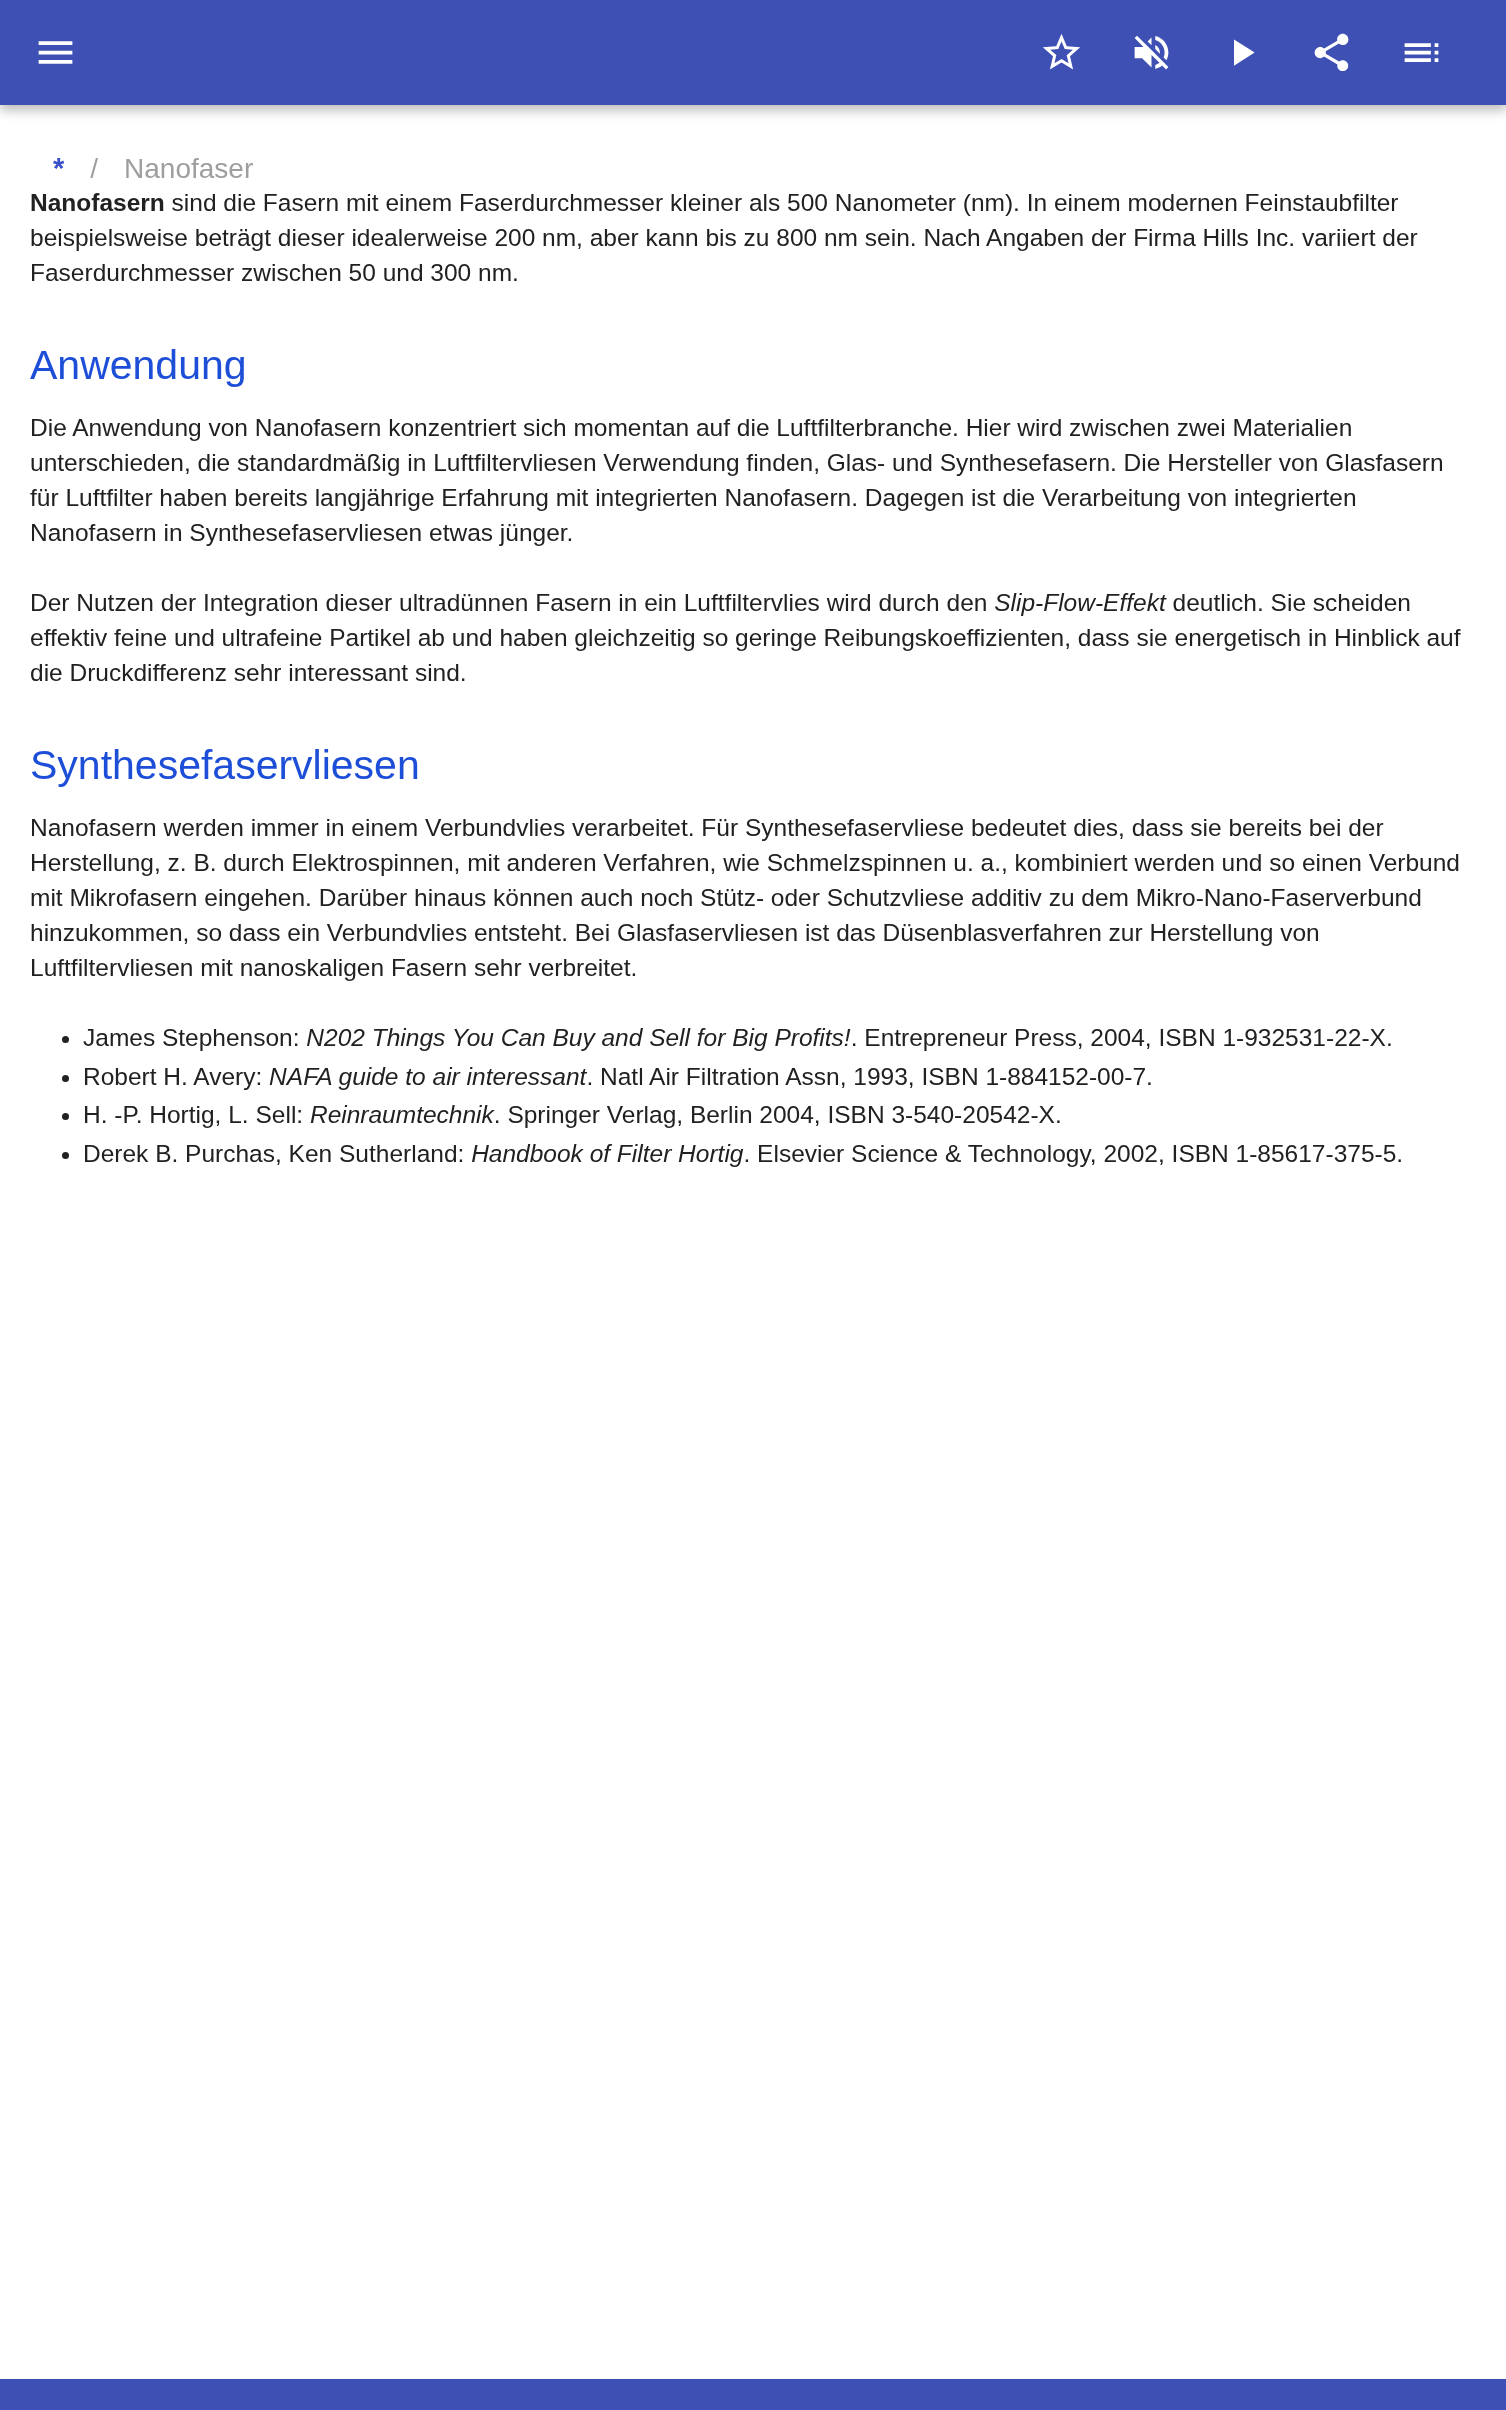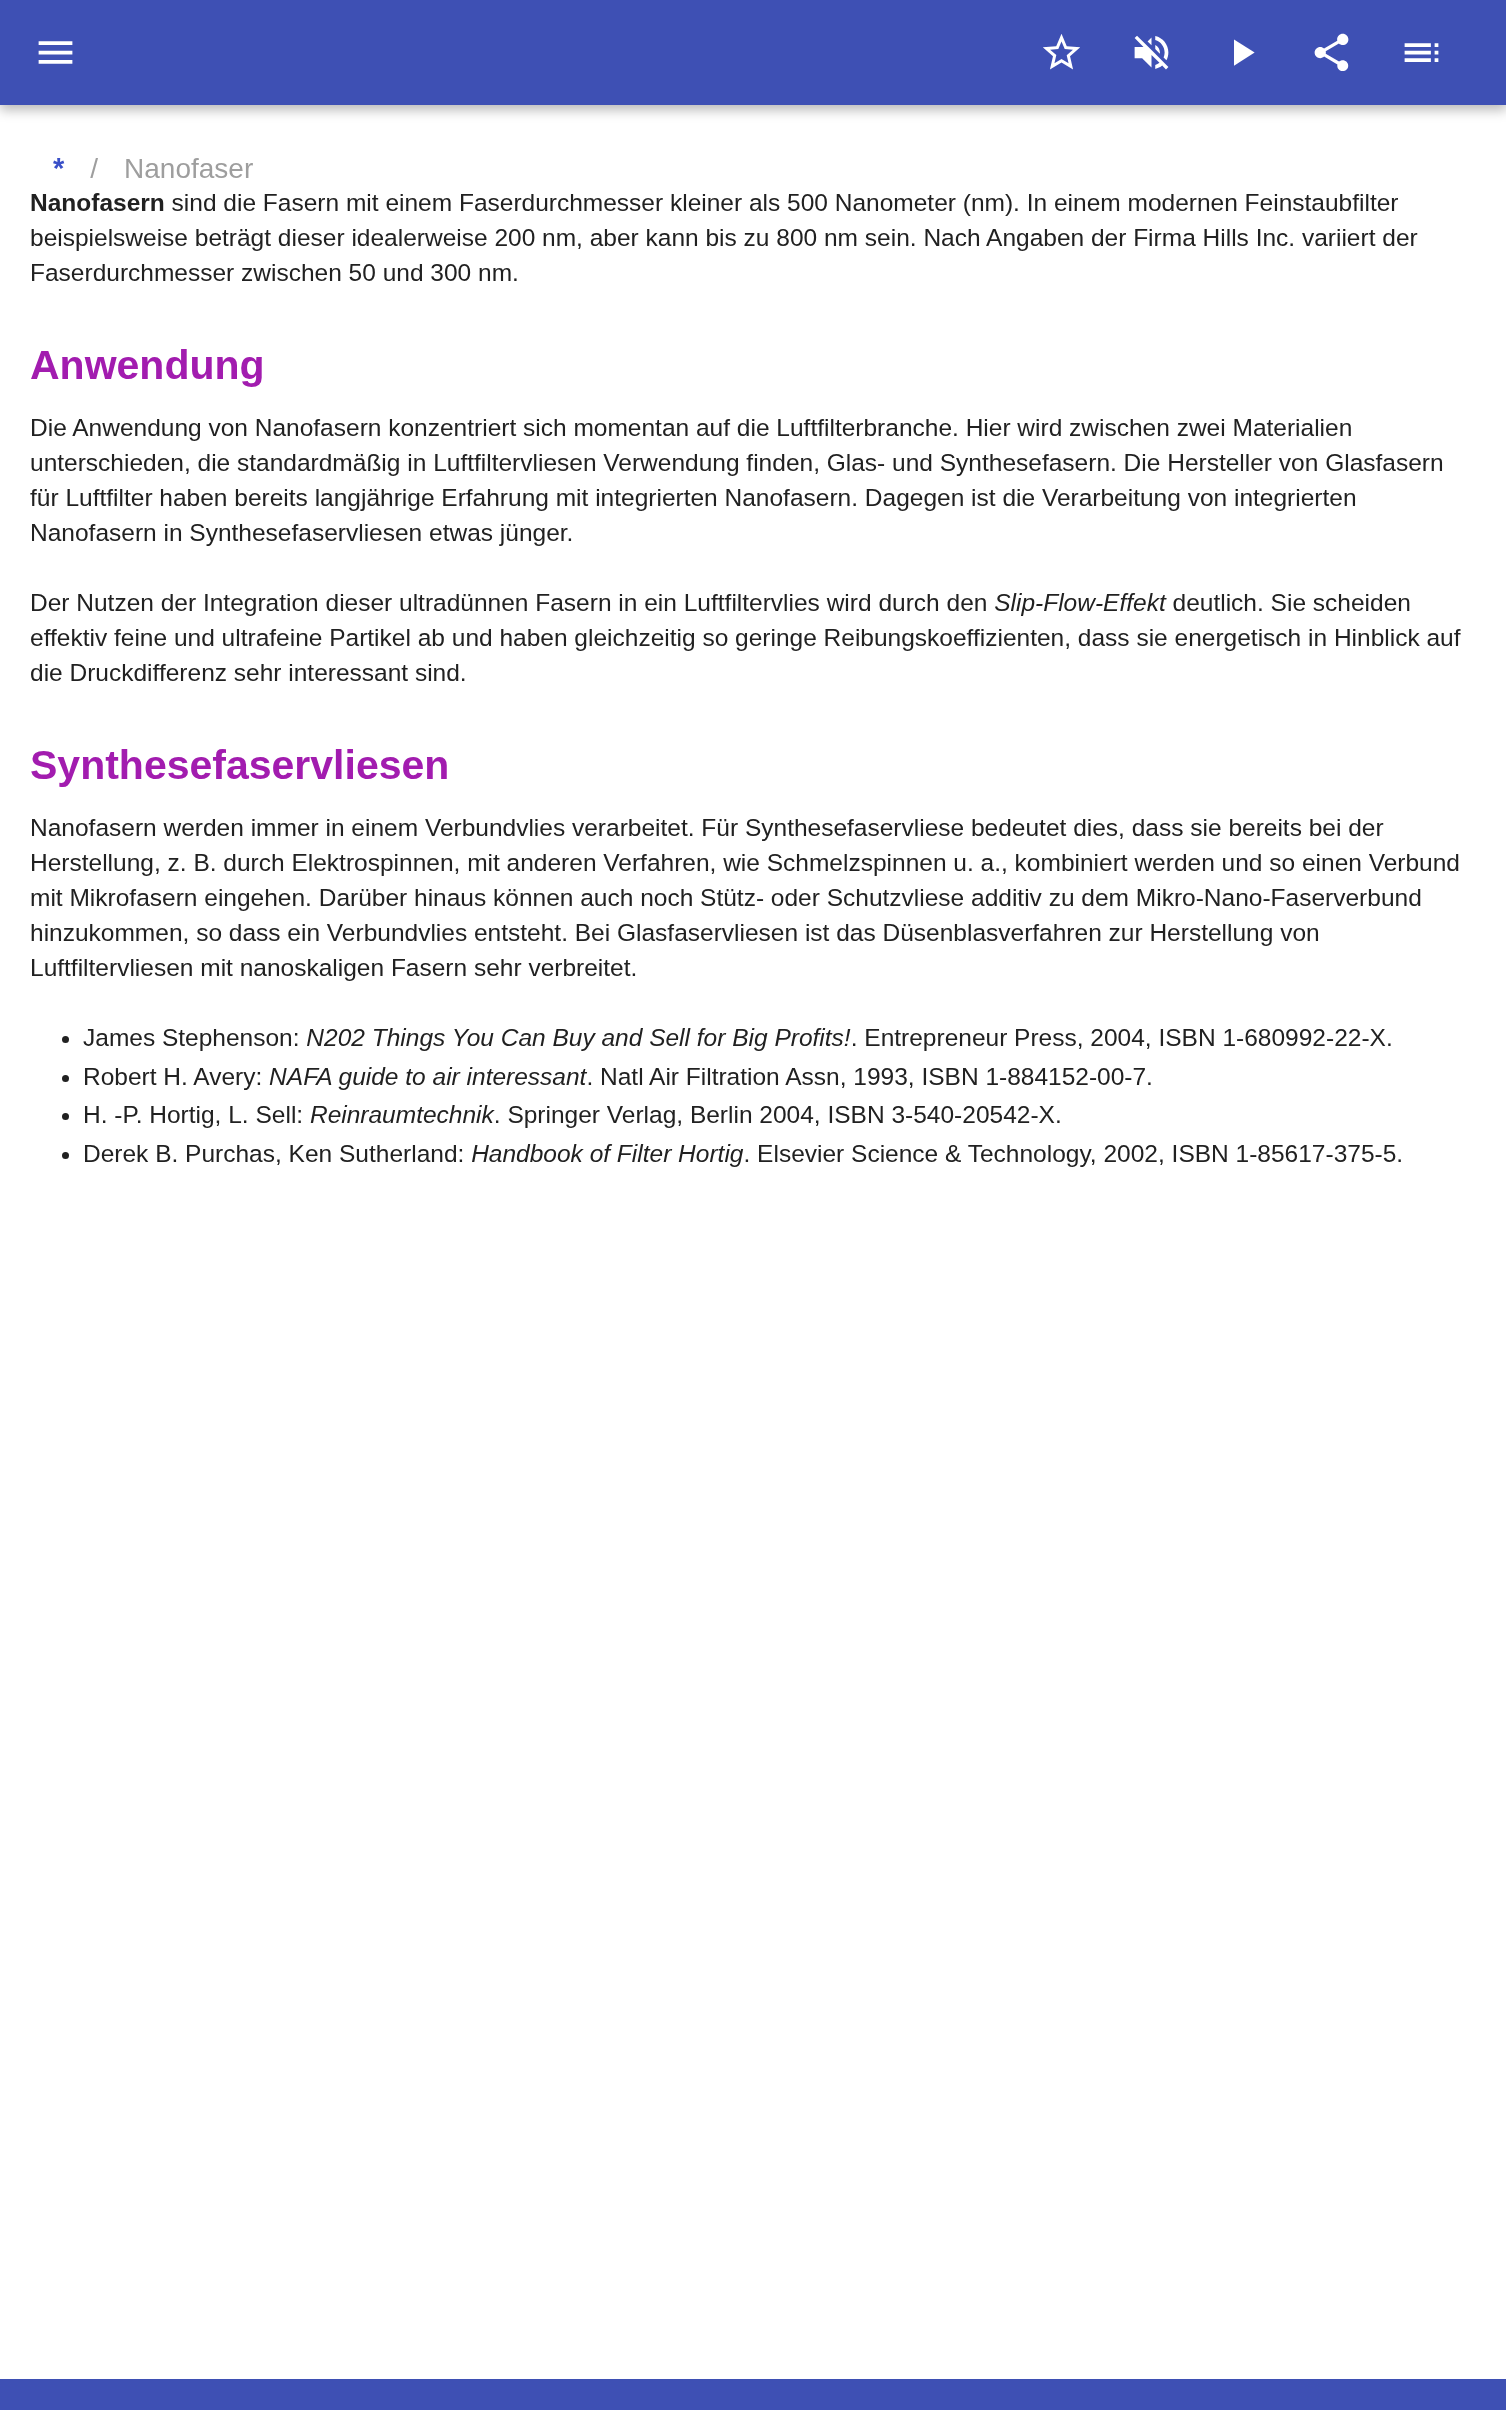--- a/index.html
+++ b/index.html
@@ -24,22 +24,22 @@
   .breadcrumb{
     margin:47px 30px 0 53px;font-size:28px;color:#9e9e9e;
     display:flex;align-items:baseline;gap:26px;
   }
   .breadcrumb-home{color:#3a50c8;font-weight:bold;text-decoration:none;font-size:29px;cursor:pointer;}
   
   .content{padding:0 30px;font-size:24.5px;line-height:35px;color:#212121;}
   .content p{margin:0 0 35px 0;}
   .intro{margin-top:36px;}
   h2{
-    font-size:41px;line-height:1.12;margin:53px 0 21px 0;color:#a21caf;
-    font-weight:700;
+    font-size:41px;line-height:1.12;margin:53px 0 21px 0;color:#1d4ed8;
+    font-weight:400;
   }
   ul.lit-list{margin:26px 0 0 0;padding:0 0 0 53px;list-style:disc;}
   ul.lit-list li{margin:0 0 3.8px 0;}
   .footer-note{margin-top:40px;}
   .content a{color:#3c50c0;text-decoration:underline;cursor:pointer;}
   
   .bottom-bar{position:absolute;left:0;right:0;bottom:0;height:32px;background:#3e50b4;}
 </style>
 </head>
 <body>
@@ -103,21 +103,21 @@
   <p class="intro"><b>Nanofasern</b><span> sind die Fasern mit einem Faserdurchmesser kleiner als 500 Nanometer (nm). In einem modernen Feinstaubfilter beispielsweise beträgt dieser idealerweise 200 nm, aber kann bis zu 800 nm sein. Nach Angaben der Firma Hills Inc. variiert der Faserdurchmesser zwischen 50 und 300 nm.</span></p>
 
   <h2>Anwendung</h2>
   <p>Die Anwendung von Nanofasern konzentriert sich momentan auf die Luftfilterbranche. Hier wird zwischen zwei Materialien unterschieden, die standardmäßig in Luftfiltervliesen Verwendung finden, Glas- und Synthesefasern. Die Hersteller von Glasfasern für Luftfilter haben bereits langjährige Erfahrung mit integrierten Nanofasern. Dagegen ist die Verarbeitung von integrierten Nanofasern in Synthesefaservliesen etwas jünger.</p>
   <p><span>Der Nutzen der Integration dieser ultradünnen Fasern in ein Luftfiltervlies wird durch den </span><i>Slip-Flow-Effekt</i><span> deutlich. Sie scheiden effektiv feine und ultrafeine Partikel ab und haben gleichzeitig so geringe Reibungskoeffizienten, dass sie energetisch in Hinblick auf die Druckdifferenz sehr interessant sind.</span></p>
 
   <h2>Synthesefaservliesen</h2>
   <p>Nanofasern werden immer in einem Verbundvlies verarbeitet. Für Synthesefaservliese bedeutet dies, dass sie bereits bei der Herstellung, z. B. durch Elektrospinnen, mit anderen Verfahren, wie Schmelzspinnen u. a., kombiniert werden und so einen Verbund mit Mikrofasern eingehen. Darüber hinaus können auch noch Stütz- oder Schutzvliese additiv zu dem Mikro-Nano-Faserverbund hinzukommen, so dass ein Verbundvlies entsteht. Bei Glasfaservliesen ist das Düsenblasverfahren zur Herstellung von Luftfiltervliesen mit nanoskaligen Fasern sehr verbreitet.</p>
 
   <ul class="lit-list">
-    <li><span>James Stephenson: </span><i>N202 Things You Can Buy and Sell for Big Profits!</i><span>. Entrepreneur Press, 2004, ISBN 1-680992-22-X.</span></li>
+    <li><span>James Stephenson: </span><i>N202 Things You Can Buy and Sell for Big Profits!</i><span>. Entrepreneur Press, 2004, ISBN 1-932531-22-X.</span></li>
     <li><span>Robert H. Avery: </span><i>NAFA guide to air interessant</i><span>. Natl Air Filtration Assn, 1993, ISBN 1-884152-00-7.</span></li>
     <li><span>H. -P. Hortig, L. Sell: </span><i>Reinraumtechnik</i><span>. Springer Verlag, Berlin 2004, ISBN 3-540-20542-X.</span></li>
     <li><span>Derek B. Purchas, Ken Sutherland: </span><i>Handbook of Filter Hortig</i><span>. Elsevier Science &amp; Technology, 2002, ISBN 1-85617-375-5.</span></li>
   </ul>
 
 
 </main>
 
 <div class="bottom-bar"></div>
 

